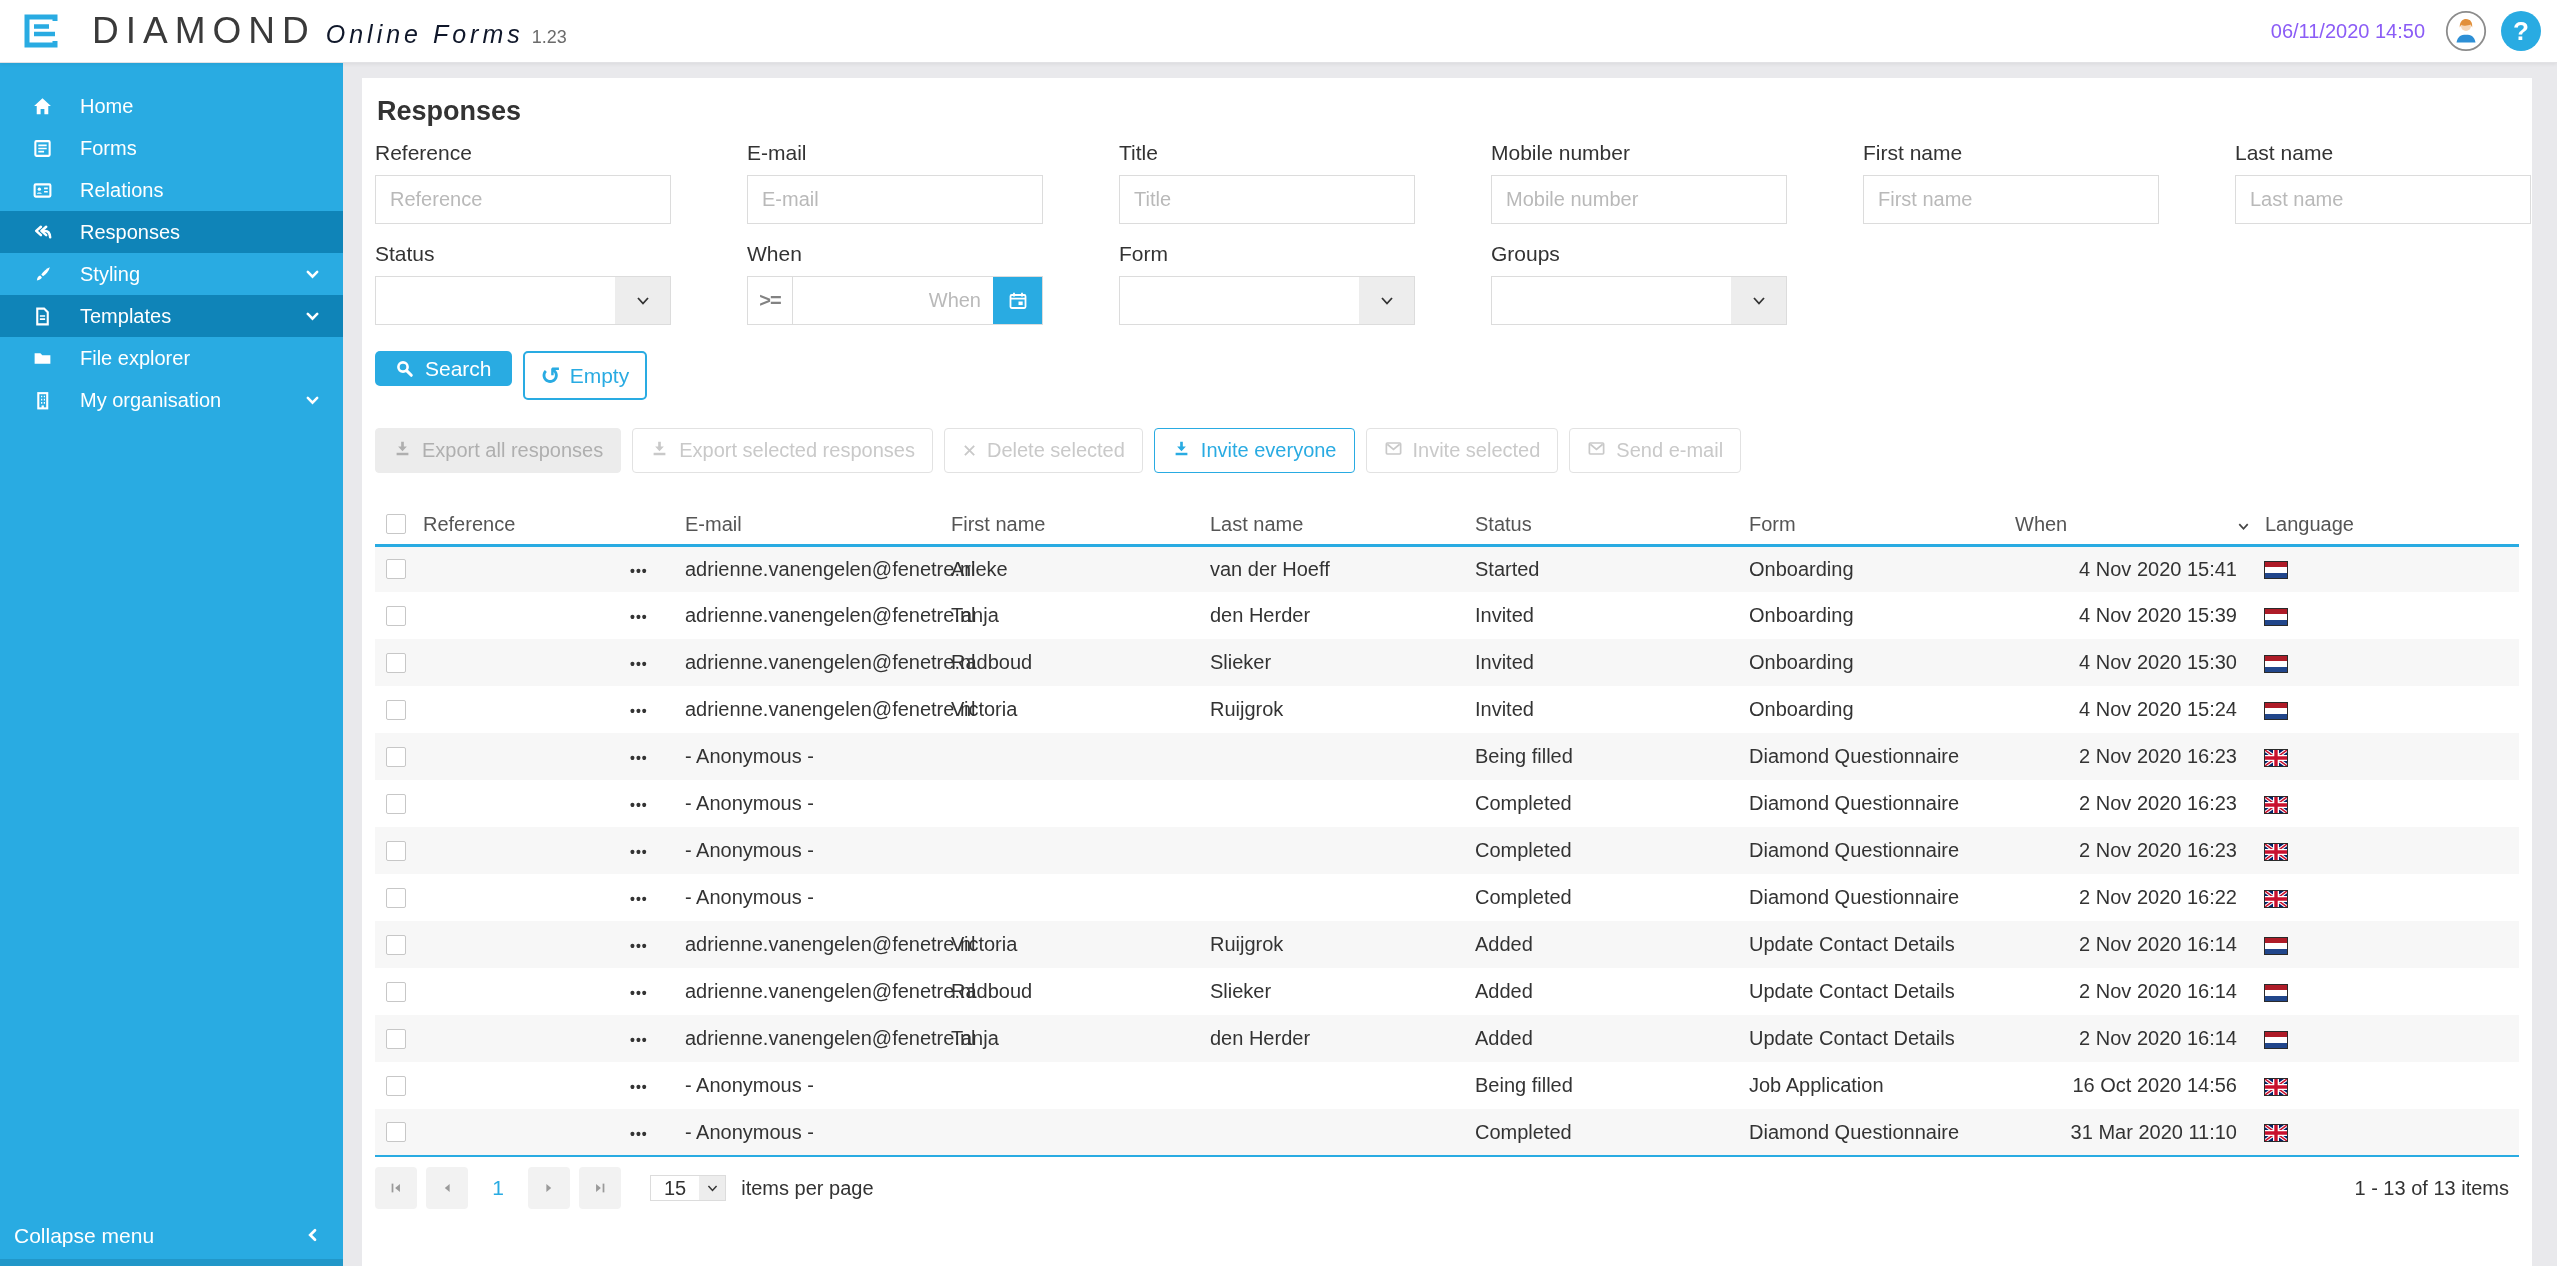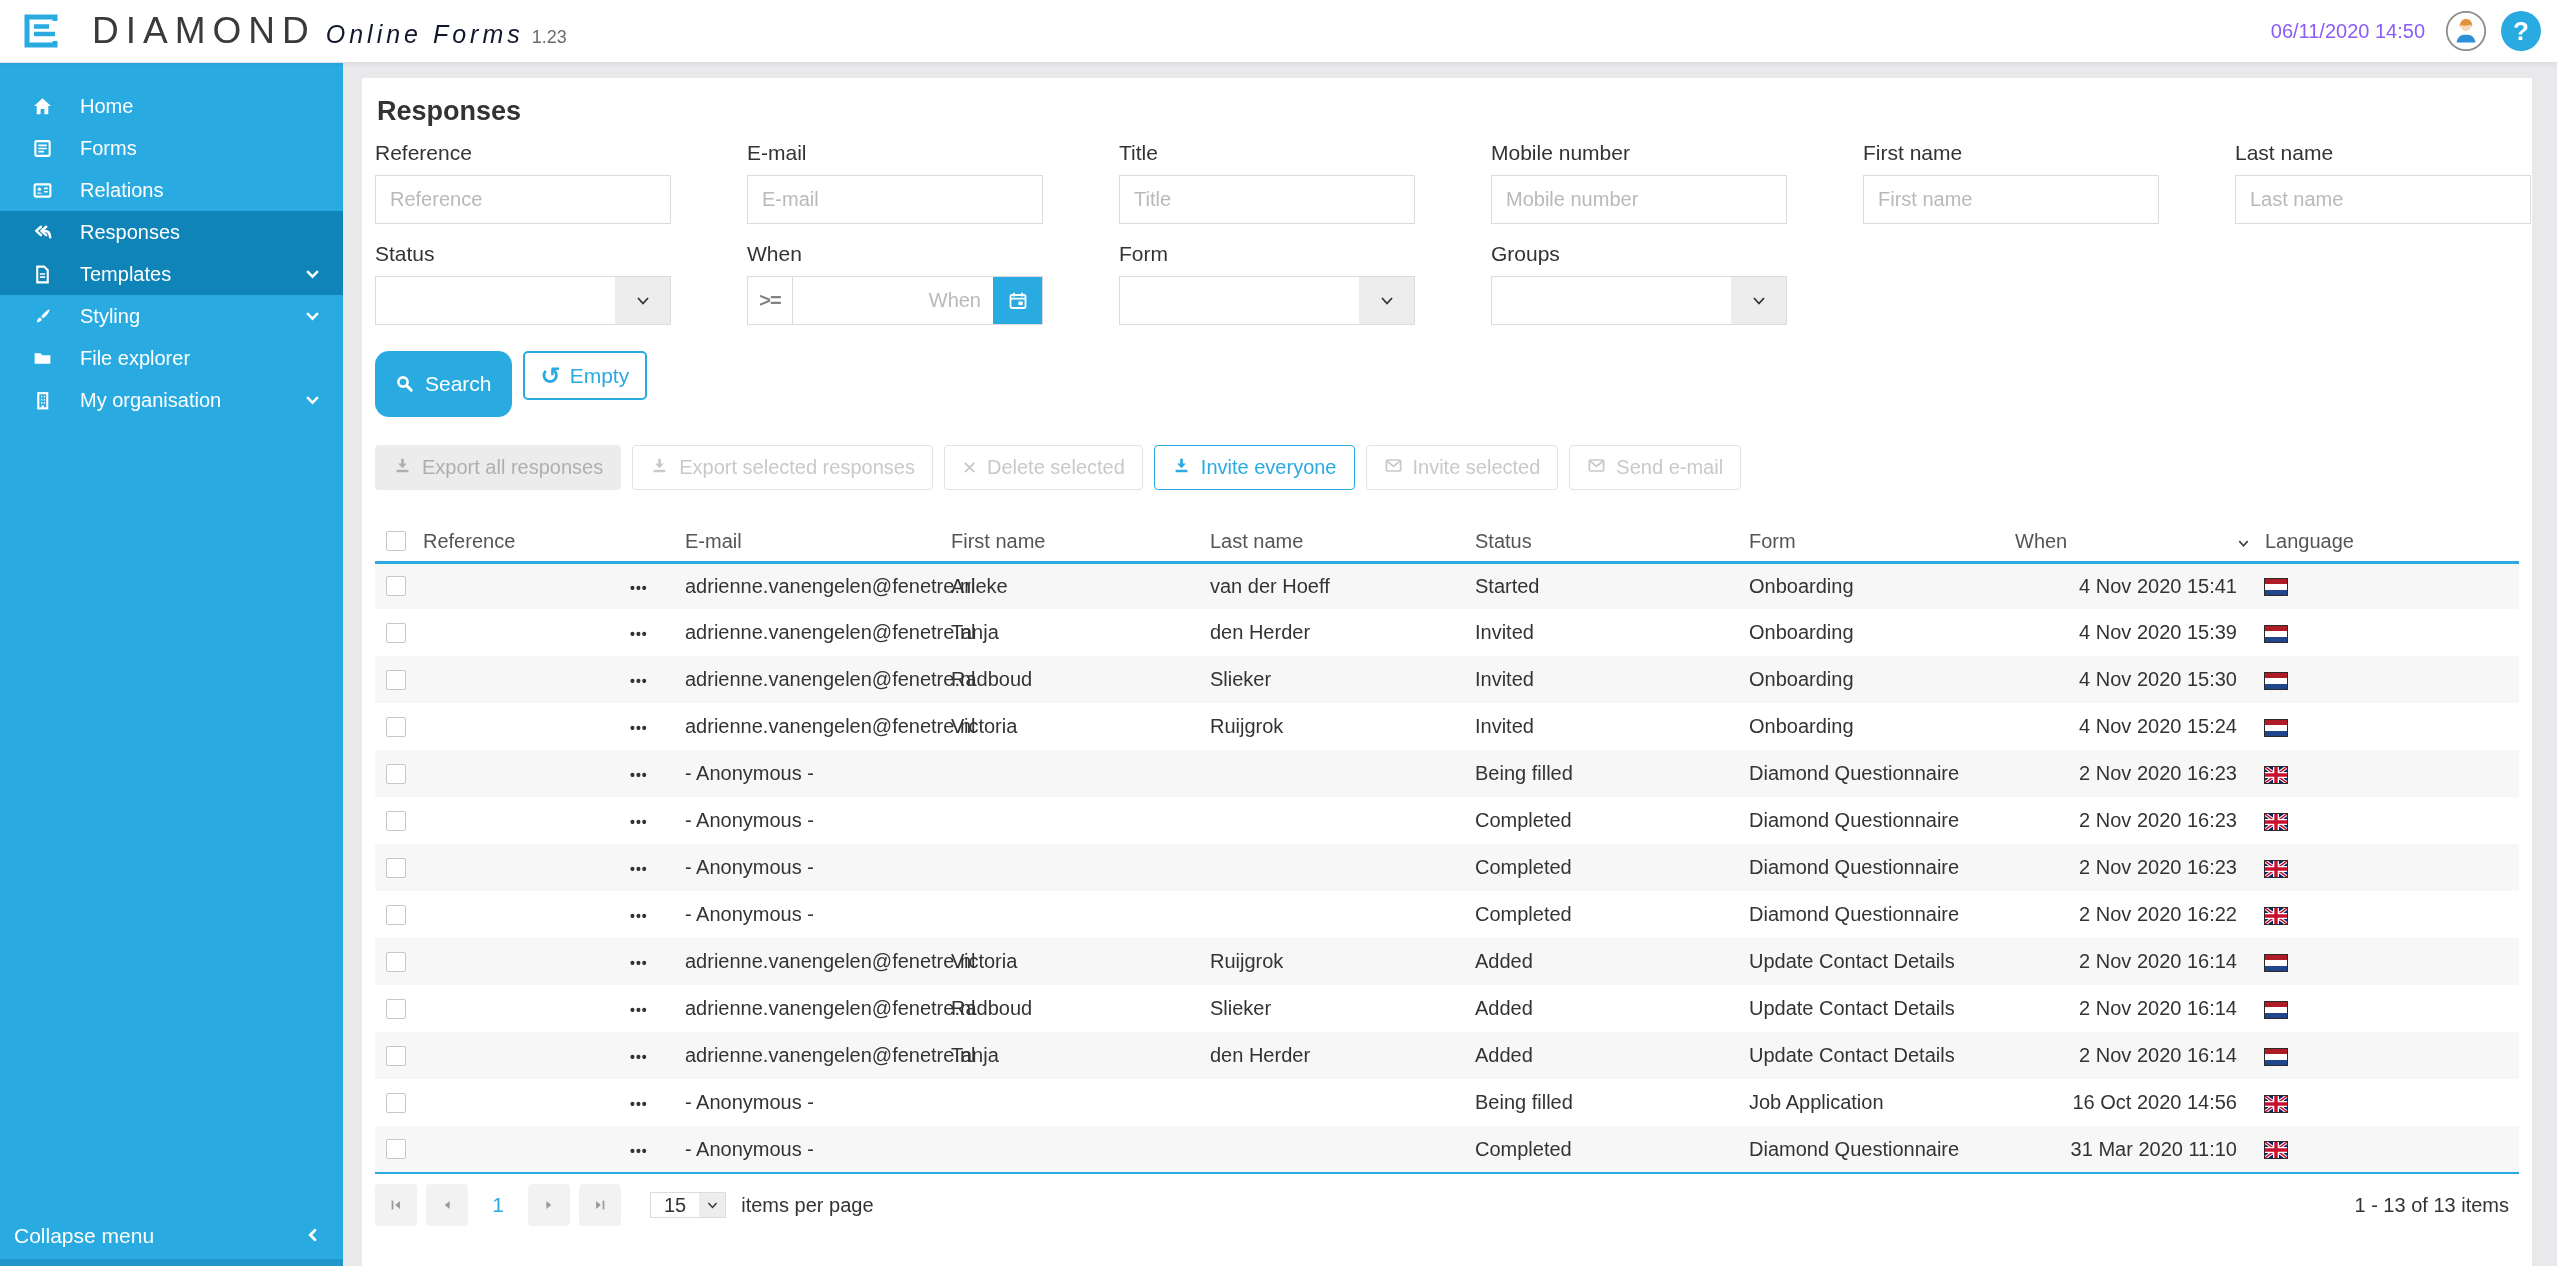--- a/index.html
+++ b/index.html
@@ -57,21 +57,21 @@
   .when-op { width:45px; border-right:1px solid #dcdcdc; display:flex; align-items:center;
     justify-content:center; color:#828282; font-weight:bold; font-size:20px; letter-spacing:-1px; }
   .when-input { flex:1; min-width:0; border:none; outline:none; text-align:right; font-size:20px;
     padding-right:12px; font-family:inherit; }
   .when-cal { width:49px; background:#29abe2; border:none; color:#fff; display:flex;
     align-items:center; justify-content:center; cursor:pointer; }
   .when-cal svg { width:22px; height:22px; }
 
   
   .btnrow { margin-top:26px; display:flex; gap:11px; }
-  .btn-search { height:66px; background:#29abe2; color:#fff; border:none; border-radius:14px;
+  .btn-search { height:35px; background:#29abe2; color:#fff; border:none; border-radius:5px;
     font-size:21px; display:flex; align-items:center; gap:10px; padding:16px 20px; cursor:pointer; font-family:inherit; }
   .btn-search svg { width:20px; height:20px; }
   .btn-empty { height:49px; background:#fff; color:#29abe2; border:2px solid #29abe2; border-radius:5px;
     font-size:21px; display:flex; align-items:center; gap:9px; padding:0 16px; cursor:pointer; font-family:inherit; }
   .undo-glyph { font-size:24px; font-weight:bold; line-height:1; }
   .actions { margin-top:28px; display:flex; gap:11px; }
   .act { height:45px; border-radius:4px; font-size:20px; display:flex; align-items:center; gap:10px;
     padding:0 17px; background:#fff; cursor:pointer; font-family:inherit; }
   .act svg { width:19px; height:19px; }
   .act .xg { font-size:18px; font-weight:bold; }
@@ -178,42 +178,42 @@
     <span class="nav-icon">
           <svg viewBox="0 0 20 20">
             <path d="M8.5 4.5 L4 8.5 L8.5 12.5" fill="none" stroke="currentColor" stroke-width="2.4" stroke-linecap="round" stroke-linejoin="round"></path>
             <path d="M13.5 4.5 L9 8.5 L13.5 12.5" fill="none" stroke="currentColor" stroke-width="2.4" stroke-linecap="round" stroke-linejoin="round"></path>
             <path d="M9.5 8.5 H12.5 C15.5 8.5 17 10.5 17.3 14.5" fill="none" stroke="currentColor" stroke-width="2.4" stroke-linecap="round"></path>
           </svg>
         </span>
     <span class="nav-label">Responses</span>
 
   </div>
+      <div class="nav-item">
+    <span class="nav-icon">
+          <svg viewBox="0 0 20 20">
+            <path d="M17 3 C13.5 4.2 10.5 7.5 8.8 10 L10.5 11.7 C13 9.8 16 7 17 3 Z" fill="currentColor"></path>
+            <path d="M7.8 11 C6 11.3 5 12.8 4.6 15.6 C7.4 15.2 8.9 14.3 9.4 12.6 Z" fill="currentColor"></path>
+          </svg>
+        </span>
+    <span class="nav-label">Styling</span>
+    <span class="nav-chev">
+      <svg viewBox="0 0 20 20">
+            <path d="M4.5 7 L10 12.5 L15.5 7" fill="none" stroke="#fff" stroke-width="3" stroke-linecap="round"></path>
+          </svg>
+    </span>
+  </div>
       <div class="nav-item highlight">
     <span class="nav-icon">
           <svg viewBox="0 0 20 20">
             <path d="M5 2.5 H11.5 L15 6 V17.5 H5 Z" fill="none" stroke="currentColor" stroke-width="2"></path>
             <path d="M7.5 9.5 H12.5 M7.5 12.5 H12.5" stroke="currentColor" stroke-width="1.5"></path>
           </svg>
         </span>
     <span class="nav-label">Templates</span>
-    <span class="nav-chev">
-      <svg viewBox="0 0 20 20">
-            <path d="M4.5 7 L10 12.5 L15.5 7" fill="none" stroke="#fff" stroke-width="3" stroke-linecap="round"></path>
-          </svg>
-    </span>
-  </div>
-      <div class="nav-item">
-    <span class="nav-icon">
-          <svg viewBox="0 0 20 20">
-            <path d="M17 3 C13.5 4.2 10.5 7.5 8.8 10 L10.5 11.7 C13 9.8 16 7 17 3 Z" fill="currentColor"></path>
-            <path d="M7.8 11 C6 11.3 5 12.8 4.6 15.6 C7.4 15.2 8.9 14.3 9.4 12.6 Z" fill="currentColor"></path>
-          </svg>
-        </span>
-    <span class="nav-label">Styling</span>
     <span class="nav-chev">
       <svg viewBox="0 0 20 20">
             <path d="M4.5 7 L10 12.5 L15.5 7" fill="none" stroke="#fff" stroke-width="3" stroke-linecap="round"></path>
           </svg>
     </span>
   </div>
       <div class="nav-item">
     <span class="nav-icon">
           <svg viewBox="0 0 20 20">
             <path d="M2.5 5 H8 L9.8 6.8 H17.5 V15 H2.5 Z" fill="currentColor"></path>

